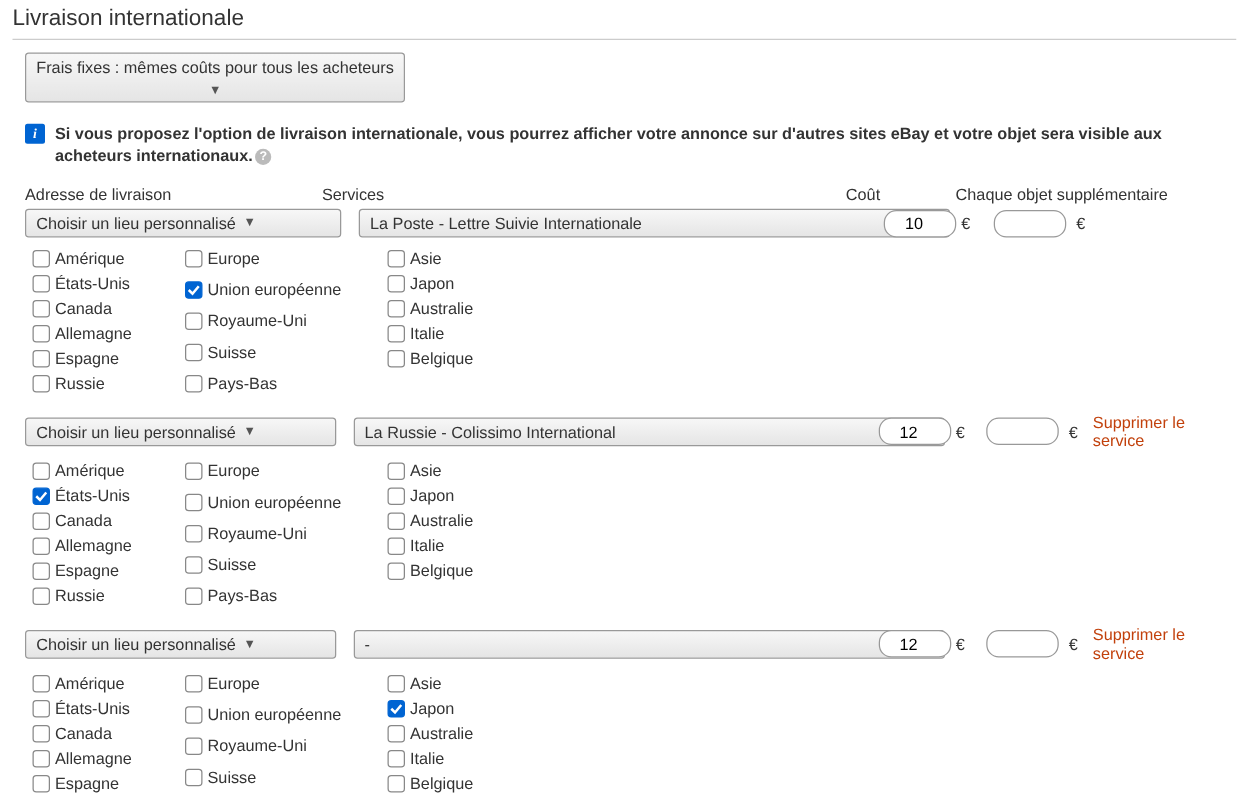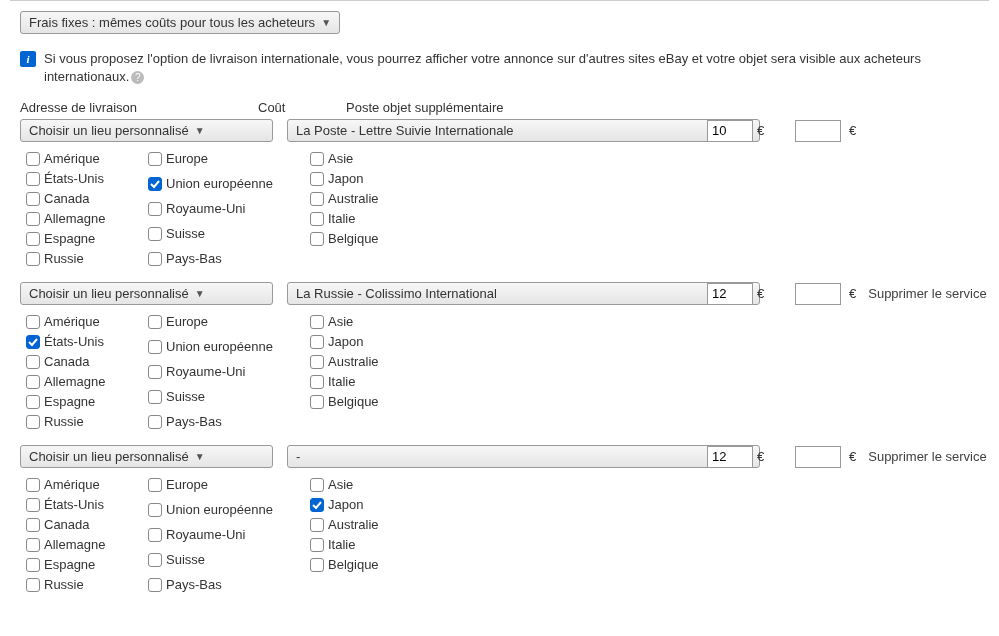--- a/index.html
+++ b/index.html
@@ -35,20 +35,21 @@
       font-size: 13px;
       cursor: pointer;
       gap: 6px;
     }
     .dropdown .chev {
       font-size: 10px;
       color: #555;
     }
     .top-dropdown {
       margin: 0 0 10px 10px;
+      flex-direction: column;
     }
     .info-row {
       display: flex;
       align-items: flex-start;
       gap: 8px;
       margin: 6px 0 14px 10px;
       max-width: 960px;
     }
     .info-icon {
       width: 16px;
@@ -61,20 +62,21 @@
       font-size: 11px;
       display: flex;
       align-items: center;
       justify-content: center;
       border-radius: 2px;
       flex-shrink: 0;
       margin-top: 1px;
     }
     .info-text {
       line-height: 1.4;
+      font-weight: bold;
     }
     .help-icon {
       display: inline-block;
       width: 13px;
       height: 13px;
       background: #bbb;
       color: #fff;
       border-radius: 50%;
       font-size: 10px;
       text-align: center;
@@ -112,37 +114,37 @@
     }
     .svc-select {
       width: 473px;
     }
     .cost-wrap {
       display: flex;
       align-items: center;
       width: 88px;
     }
     .cost-input, .extra-input {
-      width: 46px;
+      width: 58px;
       height: 22px;
-      padding: 2px 4px;
+      padding: 2px 16px;
       border: 1px solid #999;
-      border-radius: 0;
+      border-radius: 10px;
       font-size: 13px;
     }
     .euro {
       margin-left: 4px;
     }
     .extra-wrap {
       display: flex;
       align-items: center;
       gap: 4px;
     }
     .remove-link {
-      color: #404040;
+      color: #c2410c;
       text-decoration: none;
       margin-left: 8px;
       cursor: pointer;
     }
 
     .countries {
       display: flex;
       gap: 12px;
       margin: 8px 0 14px 6px;
     }
@@ -180,38 +182,40 @@
     .cb svg {
       display: none;
       width: 10px;
       height: 10px;
     }
   </style>
 </head>
 <body>
 
 <div class="page">
+  <div class="section-title">Livraison internationale</div>
 
   <div class="panel">
     <div class="dropdown top-dropdown">
       <span>Frais fixes : mêmes coûts pour tous les acheteurs</span>
       <span class="chev">▼</span>
     </div>
 
     <div class="info-row">
       <div class="info-icon">i</div>
       <div class="info-text">
         <span>Si vous proposez l'option de livraison internationale, vous pourrez afficher votre annonce sur d'autres sites eBay et votre objet sera visible aux acheteurs internationaux.</span><span class="help-icon">?</span>
       </div>
     </div>
 
     <div class="headers">
       <div class="col-location">Adresse de livraison</div>
+      <div class="col-service">Services</div>
       <div class="col-cost">Coût</div>
-      <div class="col-extra">Poste objet supplémentaire</div>
+      <div class="col-extra">Chaque objet supplémentaire</div>
     </div>
 
     <div id="services-container">
         <div class="service-block">
           <div class="service-row">
             <div class="dropdown loc-select">
               <span>Choisir un lieu personnalisé</span>
               <span class="chev">▼</span>
             </div>
             <div class="svc-select-wrap"><div class="dropdown svc-select">

